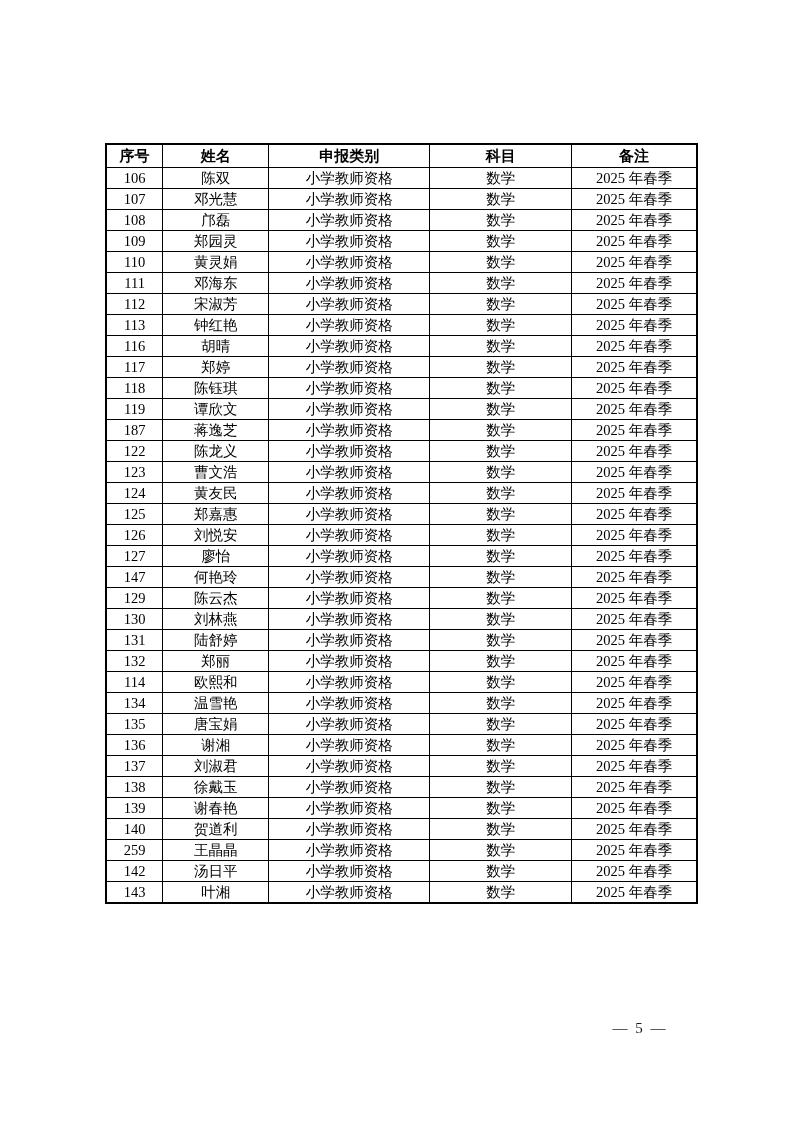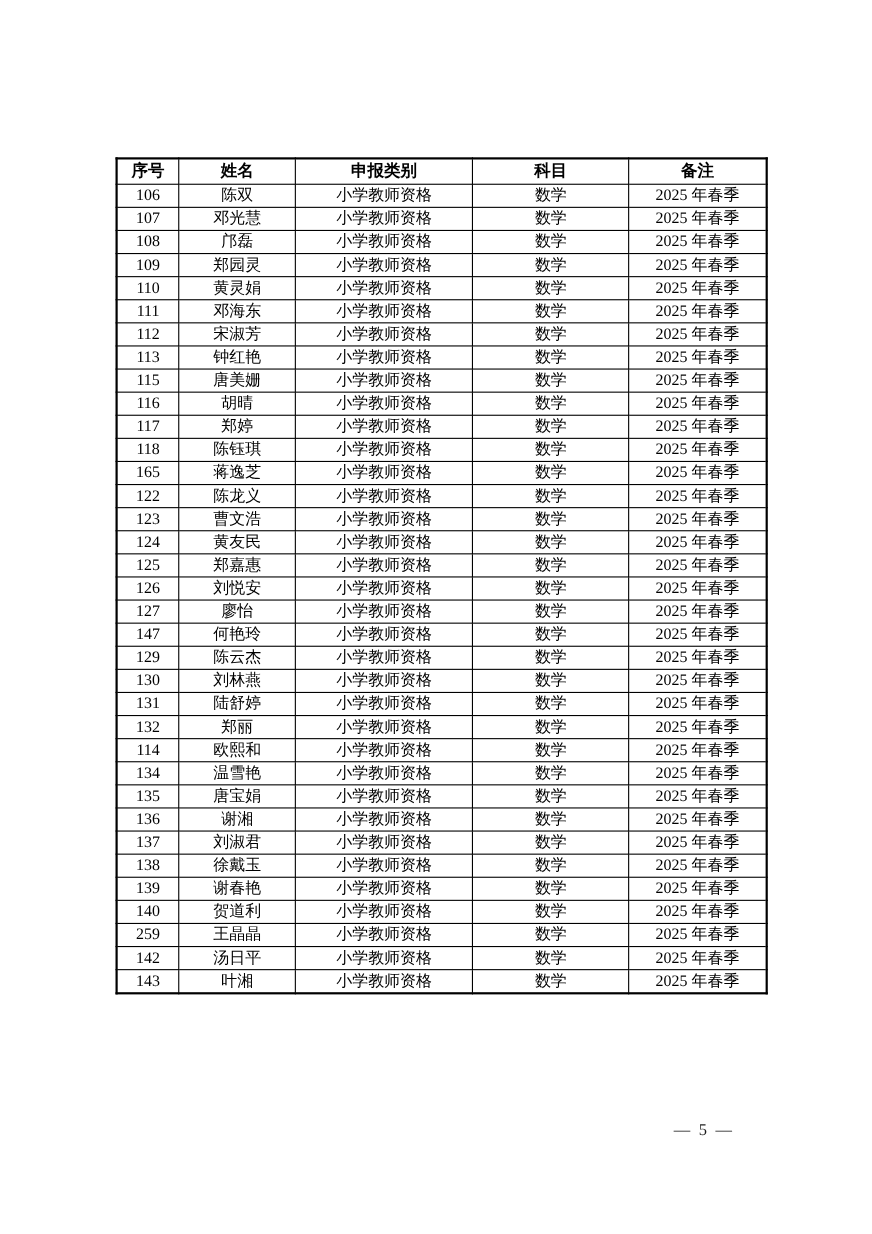--- a/index.html
+++ b/index.html
@@ -143,27 +143,20 @@
 
         <tr>
           <td>113</td>
           <td>钟红艳</td>
           <td>小学教师资格</td>
           <td>数学</td>
           <td>2025 年春季</td>
         </tr>
 
 
-        <tr>
-          <td>115</td>
-          <td>唐美姗</td>
-          <td>小学教师资格</td>
-          <td>数学</td>
-          <td>2025 年春季</td>
-        </tr>
 
         <tr>
           <td>116</td>
           <td>胡晴</td>
           <td>小学教师资格</td>
           <td>数学</td>
           <td>2025 年春季</td>
         </tr>
 
         <tr>
@@ -175,24 +168,31 @@
         </tr>
 
         <tr>
           <td>118</td>
           <td>陈钰琪</td>
           <td>小学教师资格</td>
           <td>数学</td>
           <td>2025 年春季</td>
         </tr>
 
-
-
-        <tr>
-          <td>165</td>
+        <tr>
+          <td>119</td>
+          <td>谭欣文</td>
+          <td>小学教师资格</td>
+          <td>数学</td>
+          <td>2025 年春季</td>
+        </tr>
+
+
+        <tr>
+          <td>187</td>
           <td>蒋逸芝</td>
           <td>小学教师资格</td>
           <td>数学</td>
           <td>2025 年春季</td>
         </tr>
 
         <tr>
           <td>122</td>
           <td>陈龙义</td>
           <td>小学教师资格</td>

